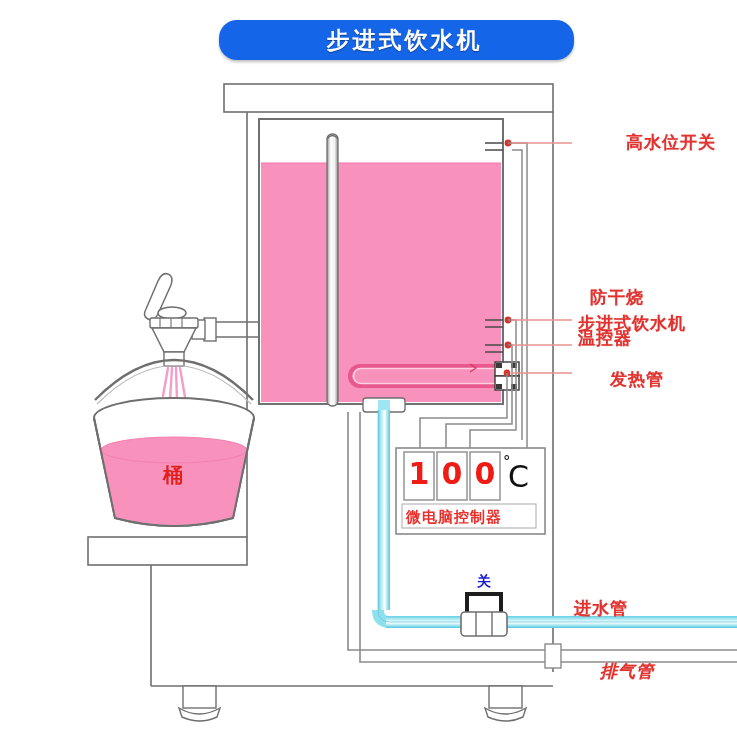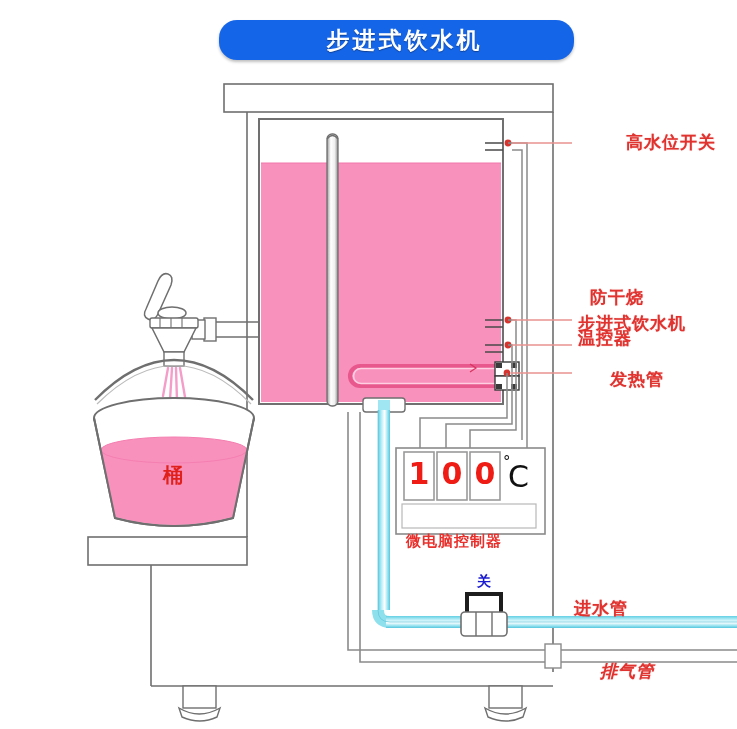--- a/index.html
+++ b/index.html
@@ -315,21 +315,21 @@
       <path d="M 507 616 L 560 616" stroke="#ffffff" stroke-width="0"></path>
     </g>
 
   </svg>
 
   <div class="digit" style="left:404px;top:459px;width:30px;">1</div>
   <div class="digit" style="left:437px;top:459px;width:30px;">0</div>
   <div class="digit" style="left:470px;top:459px;width:30px;">0</div>
   <div class="unit-deg" style="left:503px;top:455px;">°</div>
   <div class="unit-c" style="left:508px;top:462px;">C</div>
-  <div class="ctrl-name" style="left:406px;top:532px;">微电脑控制器</div>
+  <div class="ctrl-name" style="left:406px;top:508px;">微电脑控制器</div>
 
   <div class="bucket-label" style="left:163px;top:462px;">桶</div>
 
   <div class="valve-label" style="left:477px;top:573px;">关</div>
 
   <div id="callout-layer">
       <div class="callout" style="left: 578px; top: 131px; margin-left: 48px;">高水位开关</div>
       <div class="callout" style="left: 590px; top: 286px;">防干烧</div>
       <div class="callout" style="left: 578px; top: 312px;">步进式饮水机</div>
       <div class="callout" style="left: 578px; top: 327px;">温控器</div>

